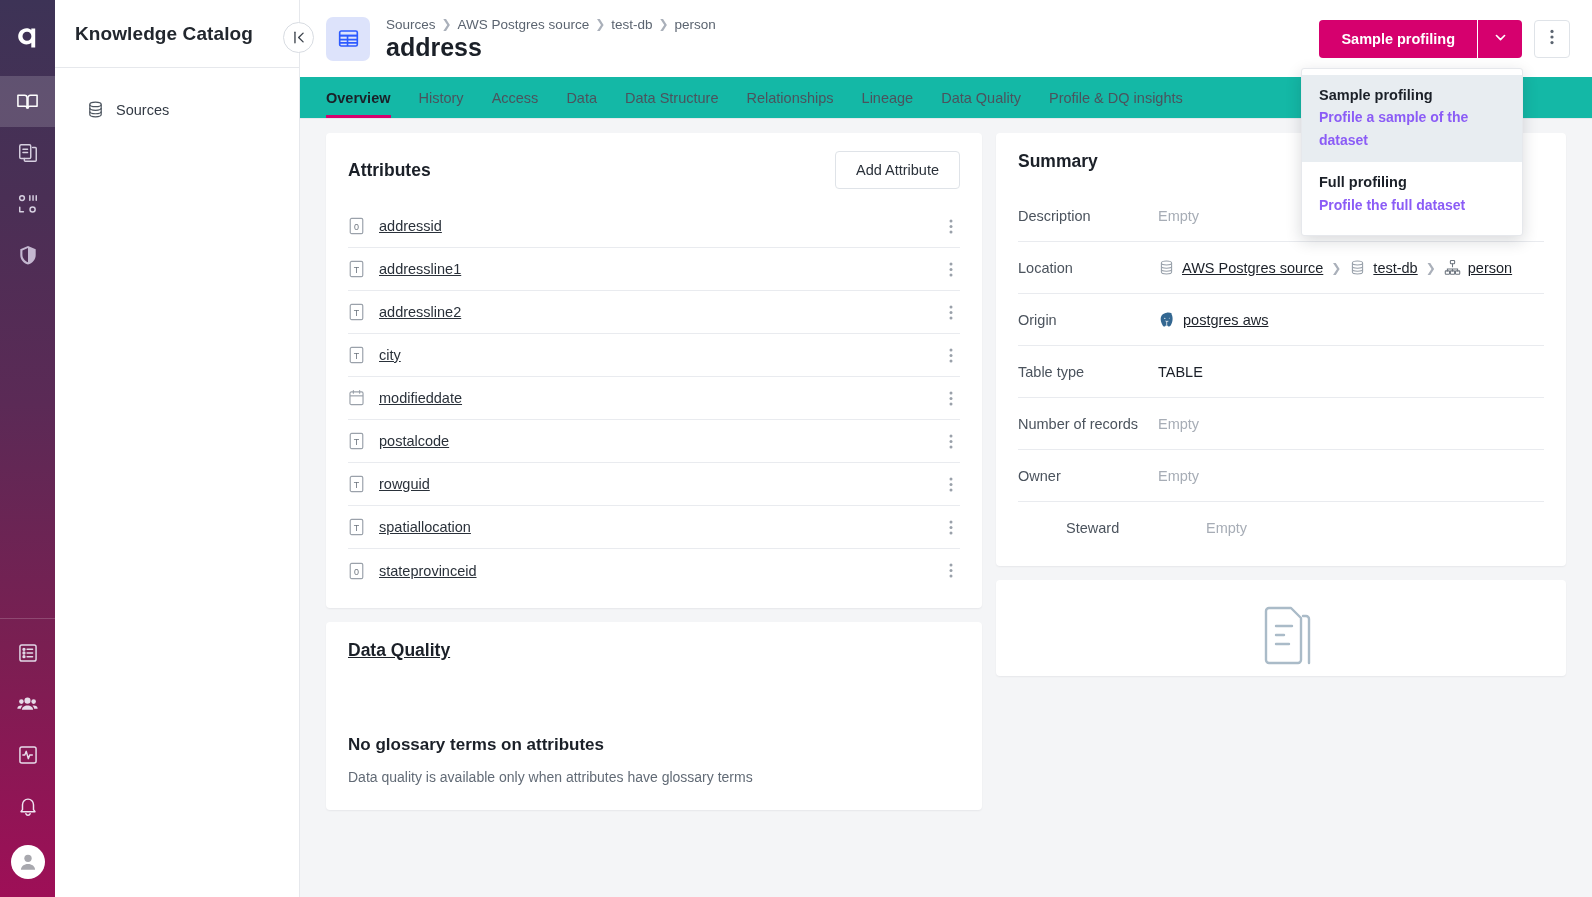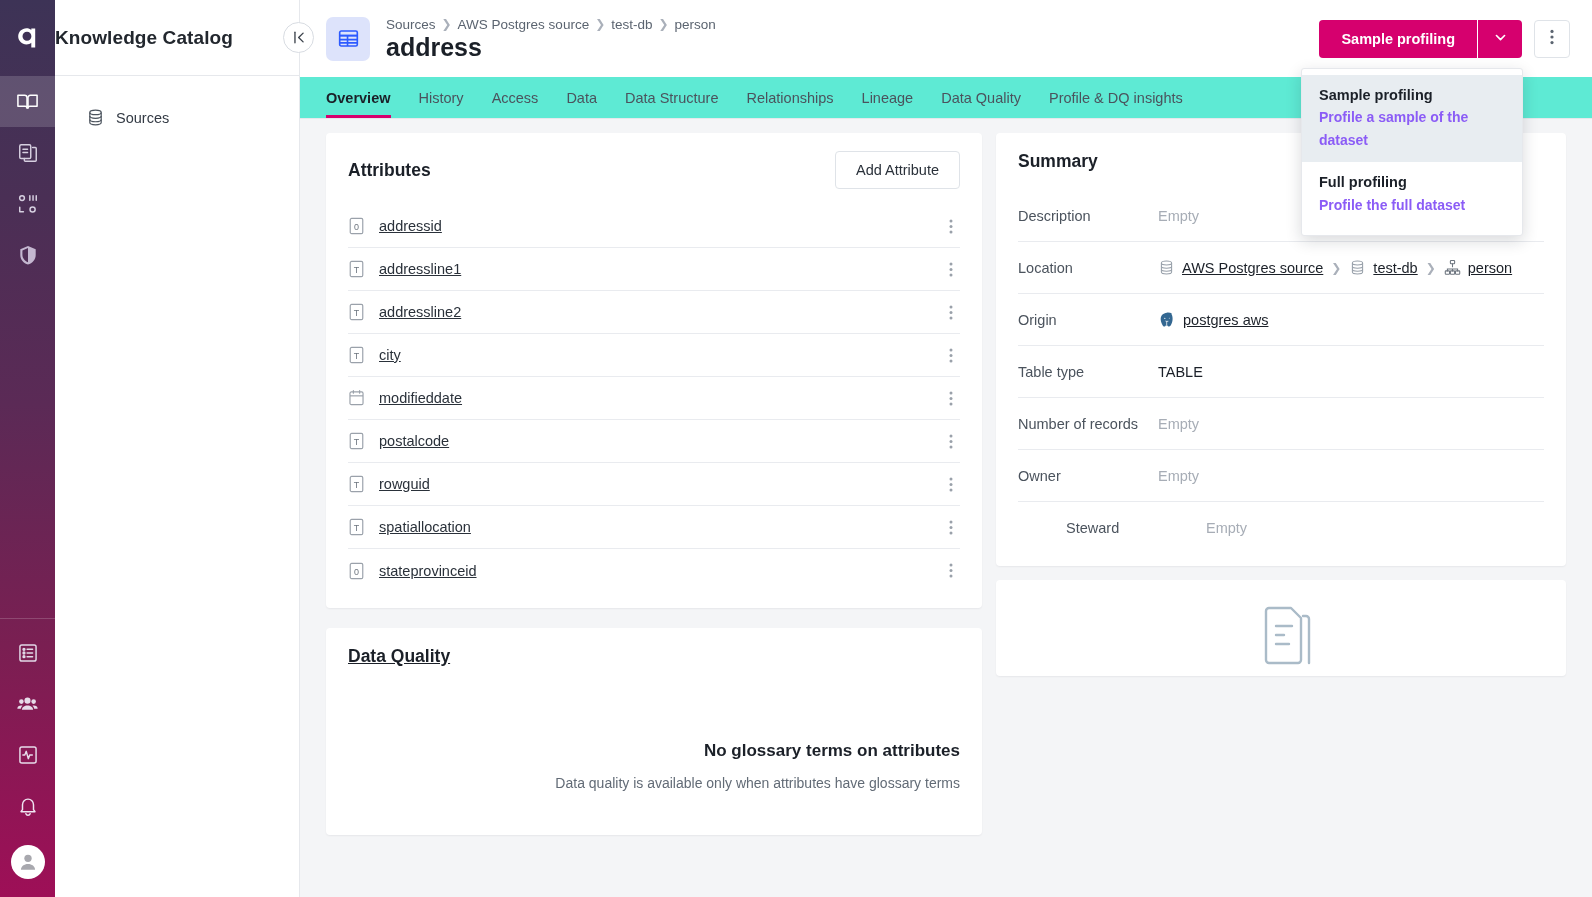--- a/index.html
+++ b/index.html
@@ -42,21 +42,22 @@
   }
 
   
   .navpanel {
     width: 245px; flex: 0 0 245px; height: 897px;
     background: #ffffff;
     border-right: 1px solid #e6e8ec;
     position: relative; z-index: 30;
   }
   .navpanel-head {
-    height: 76px; display: flex; align-items: center;
+    height: 68px; display: flex; align-items: center;
+    padding-left: 20px;
     border-bottom: 1px solid #e6e8ec;
   }
   .navpanel-title { font-size: 19px; font-weight: bold; color: #22272e; letter-spacing: .1px; }
   .nav-section { padding: 22px 0 0 0; }
   .nav-section-label {
     font-size: 14px; color: #5b6470; padding: 0 0 10px 20px;
   }
   .nav-item {
     display: flex; align-items: center; gap: 11px;
     padding: 10px 0 10px 31px; cursor: pointer;
@@ -118,40 +119,40 @@
     background: #ffffff; border: 1px solid #e6e8ec; border-radius: 3px;
     box-shadow: 0 5px 16px rgba(20,25,35,0.16);
     z-index: 70; padding: 6px 0 8px 0;
   }
   .dd-item { padding: 9px 17px 11px 17px; cursor: pointer; }
   .dd-item.active { background: #e8edf1; }
   .dd-title { font-size: 14.5px; font-weight: bold; color: #1b2028; line-height: 1.55; }
   .dd-sub { font-size: 14px; color: #8b5cf6; line-height: 1.6; font-weight: bold; }
 
   .tabbar {
-    background: #5eead4; height: 42px; flex: 0 0 42px;
+    background: #14b8a6; height: 42px; flex: 0 0 42px;
     display: flex; align-items: stretch; gap: 0;
     padding: 0 26px; border-bottom: 1px solid #e6e8ec; position: relative; z-index: 10;
   }
   .tab {
     display: flex; align-items: center; padding: 0 14px;
     font-size: 14.5px; color: #4b535d; cursor: pointer; position: relative;
   }
   .tab:first-child { padding-left: 0; }
   .tab.active { color: #1b2028; font-weight: bold; }
   .tab.active::after {
     content: ""; position: absolute; left: 0; right: 14px; bottom: 0;
     height: 3px; background: #d6006e;
   }
 
   .content {
     flex: 1 1 auto; overflow: hidden;
     display: flex; gap: 14px; padding: 14px 26px 0 26px;
   }
-  .col-left { flex: 0 0 656px; display: flex; flex-direction: column; gap: 20px; }
+  .col-left { flex: 0 0 656px; display: flex; flex-direction: column; gap: 14px; }
   .col-right { flex: 1 1 auto; display: flex; flex-direction: column; gap: 14px; min-width: 0; }
 
   .card { background: #ffffff; border-radius: 4px; box-shadow: 0 1px 2px rgba(20,25,35,0.06); }
   .card-head {
     display: flex; align-items: center; padding: 18px 22px 14px 22px;
   }
   .card-title { font-size: 17.5px; font-weight: bold; color: #1b2028; }
   .card-title.link { text-decoration: underline; cursor: pointer; }
   .btn-outline {
     margin-left: auto; border: 1px solid #dfe3e8; background: #fff;
@@ -177,21 +178,21 @@
     display: flex; align-items: center; justify-content: center;
   }
   .attr-name {
     font-size: 14.5px; color: #2a313a; text-decoration: underline;
     cursor: pointer;
     text-align: center;
   }
   .row-kebab { margin-left: auto; width: 18px; display: flex; align-items: center; justify-content: center; cursor: pointer; }
 
   
-  .dq-body { padding: 18px 22px 44px 22px; text-align: right; }
+  .dq-body { padding: 18px 22px 25px 22px; text-align: left; }
   .dq-title { font-size: 17px; font-weight: bold; color: #1b2028; margin-top: 42px; }
   .dq-sub { font-size: 14px; color: #626b76; margin-top: 14px; }
 
   
   .gl-head { display: flex; align-items: center; gap: 9px; padding: 18px 22px 0 22px; }
   .gl-body { padding: 14px 22px 20px 22px; }
 
   
   .sum-body { padding: 4px 22px 12px 22px; }
   .sum-row {

